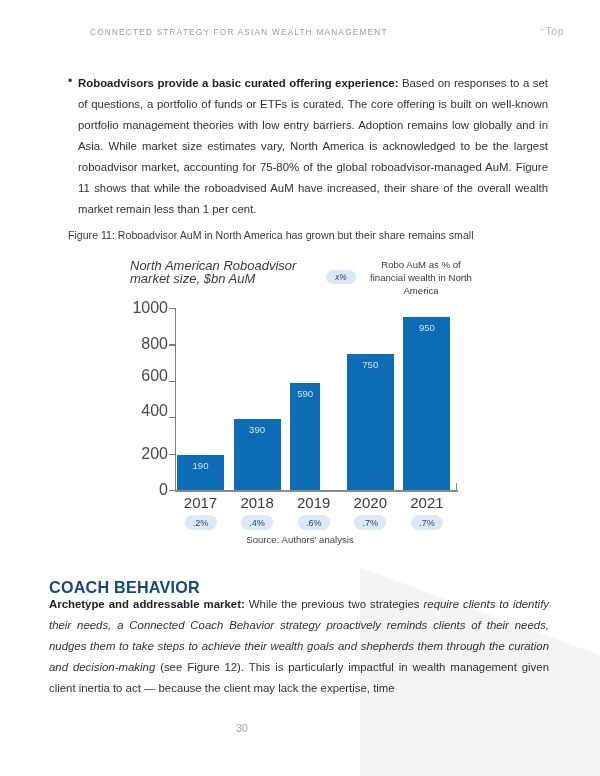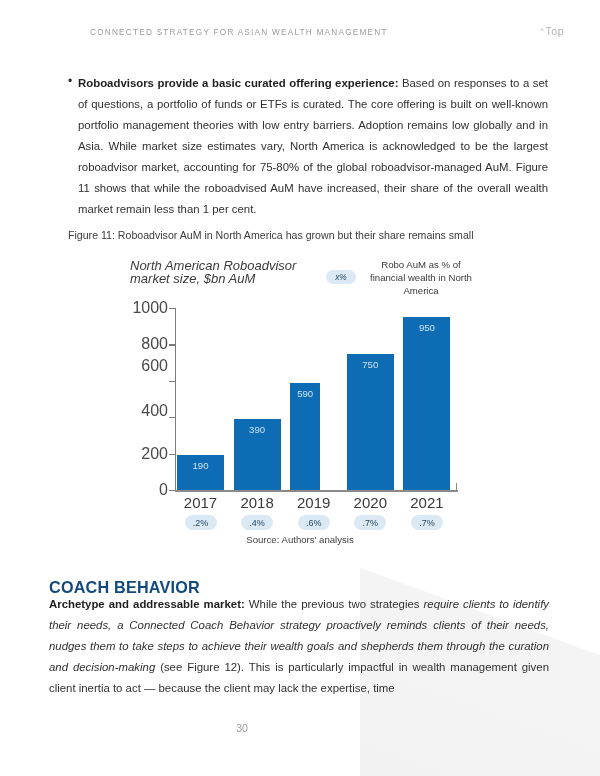--- a/index.html
+++ b/index.html
@@ -323,21 +323,21 @@
         <div class="axis-title">North American Roboadvisor market size, $bn AuM</div>
         <div class="legend-badge">x%</div>
         <div class="legend-text">Robo AuM as % of financial  wealth in North America</div>
       </div>
 
       <div class="plot-area">
         <div class="y-labels" id="y-labels">
             <div class="y-label" style="top: 182px;">0</div>
             <div class="y-label" style="top: 145.6px;">200</div>
             <div class="y-label" style="top: 103px;">400</div>
-            <div class="y-label" style="top: 58px;">600</div>
+            <div class="y-label" style="top: 68px;">600</div>
             <div class="y-label" style="top: 36.4px;">800</div>
             <div class="y-label" style="top: 0px;">1000</div>
           </div>
         <div class="y-axis-line"></div>
         <div id="y-ticks">
             <div class="y-tick" style="top: 182px;"></div>
             <div class="y-tick" style="top: 145.6px;"></div>
             <div class="y-tick" style="top: 109.2px;"></div>
             <div class="y-tick" style="top: 72.8px;"></div>
             <div class="y-tick" style="top: 36.4px;"></div>

